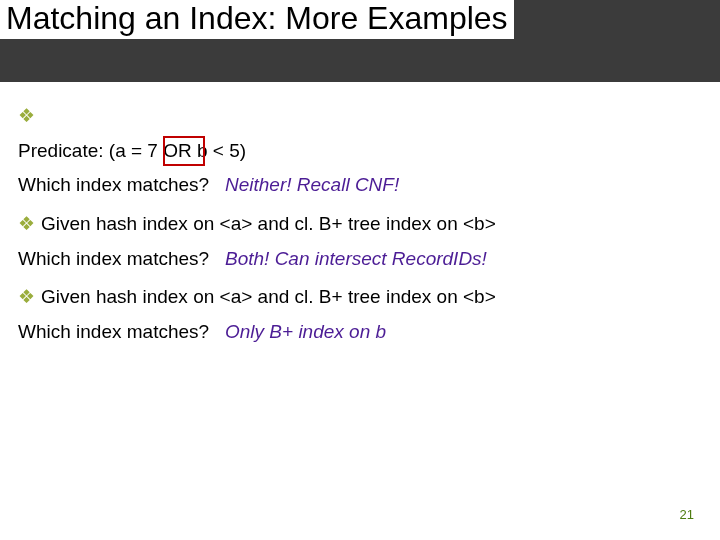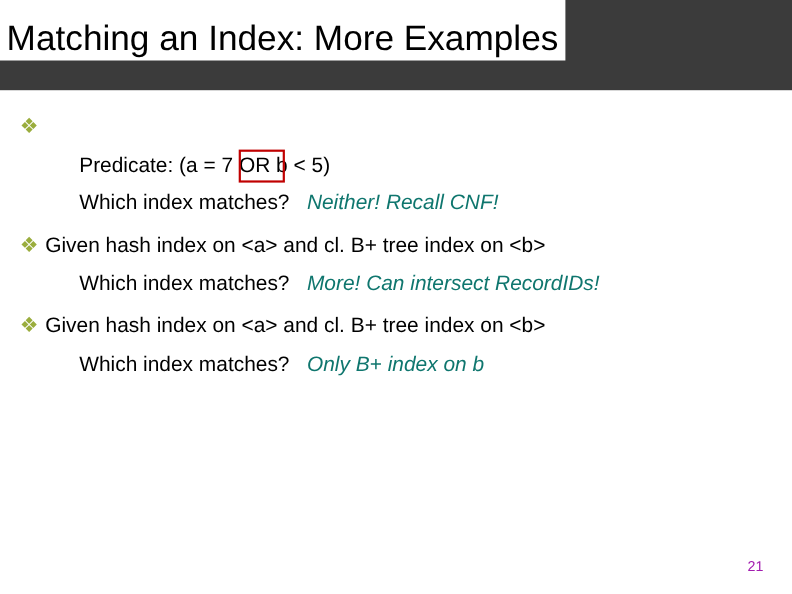--- a/index.html
+++ b/index.html
@@ -25,21 +25,21 @@
     width: 100%;
     box-sizing: border-box;
     display: flex;
     align-items: flex-start;
   }
   .title-overlay {
     position: absolute;
     top: 0;
     left: 0;
     background: #fff;
-    padding: 16px 6px 2px 6px;
+    padding: 0 6px 2px 6px;
   }
   .title-overlay span {
     font-size: 32px;
     color: #000;
   }
   .content {
     padding: 18px 18px 0 18px;
     font-size: 19px;
     color: #000;
   }
@@ -52,37 +52,36 @@
   .bullet-mark {
     color: #9aad3d;
     font-size: 19px;
     margin-right: 6px;
     line-height: 1.3;
   }
   .bullet-text {
     line-height: 1.3;
   }
   .sub {
-    margin-left: 54px;
     margin-top: 10px;
     margin-bottom: 10px;
     font-size: 19px;
     line-height: 1.3;
     position: relative;
   }
   .answer {
-    color: #0f766e;
+    color: #4c1d95;
     font-style: italic;
   }
   .page-num {
     position: absolute;
     bottom: 18px;
     right: 26px;
     font-size: 13px;
-    color: #a21caf;
+    color: #4d7c0f;
   }
   .or-box {
     position: absolute;
     border: 2px solid #c00000;
     width: 38px;
     height: 26px;
     pointer-events: none;
   }
 </style>
 </head>
@@ -110,21 +109,21 @@
       <span class="answer">Neither! Recall CNF!</span>
     </div>
 
     <div class="bullet" style="margin-top:14px;">
       <span class="bullet-mark">❖</span>
       <span class="bullet-text">Given hash index on &lt;a&gt; and cl. B+ tree index on &lt;b&gt;</span>
     </div>
     <div class="sub">
       <span>Which index matches?</span>
       <span>&nbsp;</span>
-      <span class="answer">More! Can intersect RecordIDs!</span>
+      <span class="answer">Both! Can intersect RecordIDs!</span>
     </div>
 
     <div class="bullet" style="margin-top:14px;">
       <span class="bullet-mark">❖</span>
       <span class="bullet-text">Given hash index on &lt;a&gt; and cl. B+ tree index on &lt;b&gt;</span>
     </div>
     <div class="sub">
       <span>Which index matches?</span>
       <span>&nbsp;</span>
       <span class="answer">Only B+ index on b</span>

